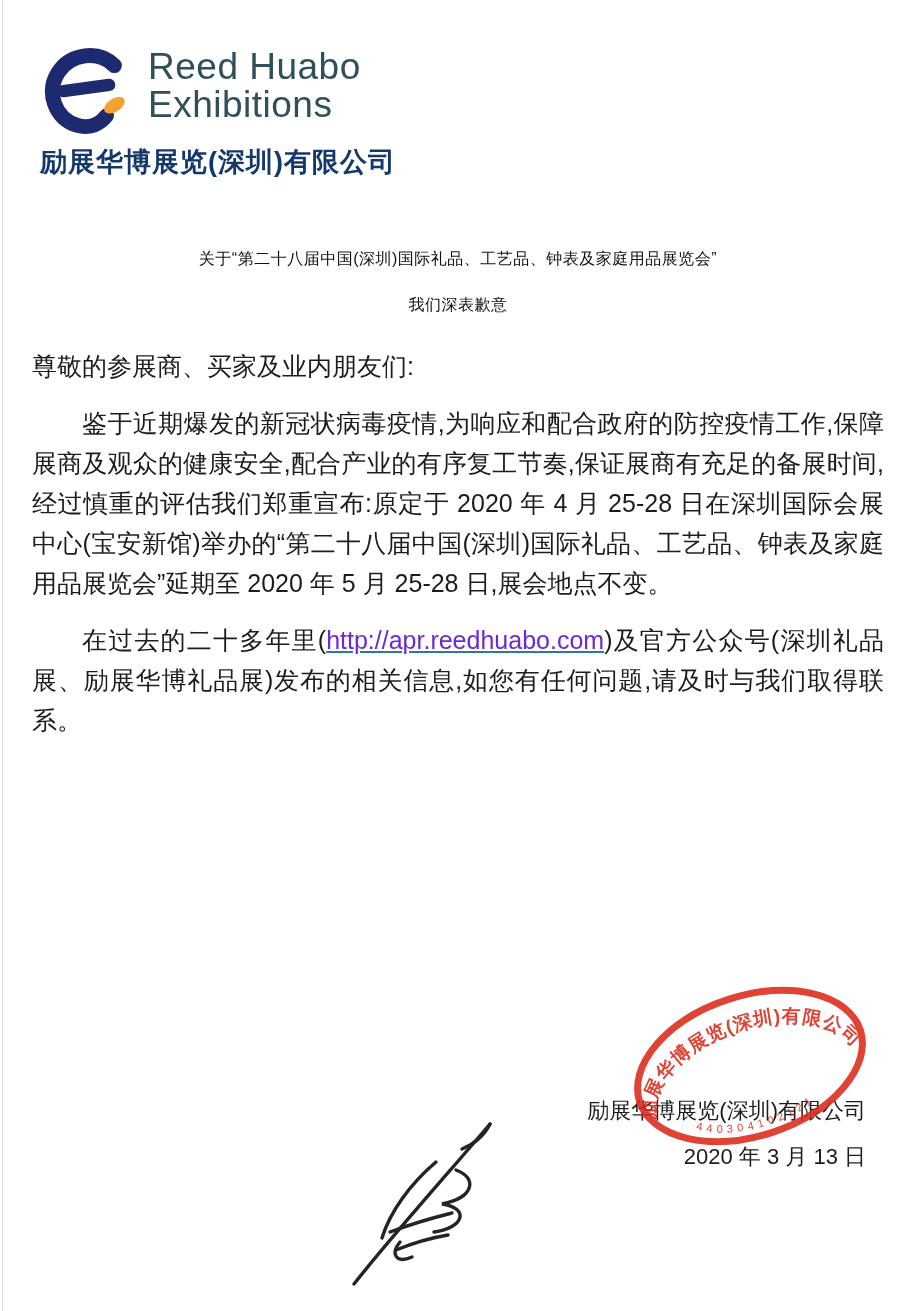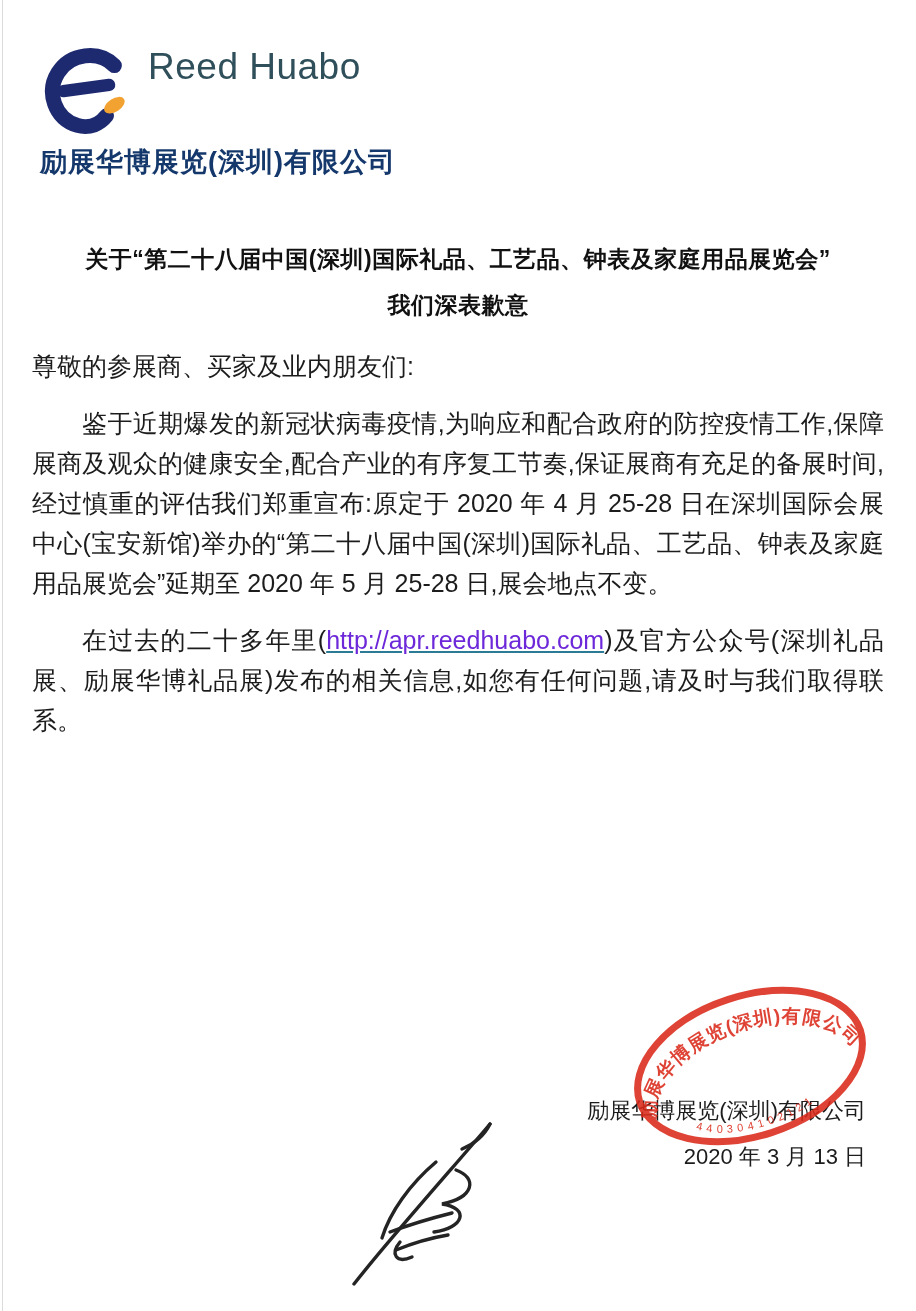--- a/index.html
+++ b/index.html
@@ -10,21 +10,21 @@
   }
   .page-edge{position:absolute;left:2px;top:0;bottom:0;width:1px;background:#dcdcdc;}
   
   .header{position:absolute;left:40px;top:48px;}
   .logo-row{display:flex;align-items:flex-start;}
   .logo-mark{width:96px;height:88px;flex:0 0 auto;}
   .brand{margin-left:12px;line-height:1.02;color:#2f4f5a;font-size:37px;font-weight:500;letter-spacing:0.5px;}
   .company-cn{margin-top:8px;font-size:27px;font-weight:bold;color:#14386c;letter-spacing:1px;}
   
   .title-block{position:absolute;left:0;right:0;top:236px;text-align:center;color:#111;}
-  .title-line{font-size:23px;font-weight:bold;line-height:46px;letter-spacing:0.5px;}
+  .title-line{font-size:16px;font-weight:normal;line-height:46px;letter-spacing:0.5px;}
   
   .letter{position:absolute;left:32px;right:32px;top:346px;font-size:25px;line-height:40px;text-align:justify;color:#1c1c1c;}
   .salutation{margin:0 0 0 0;}
   .para{text-indent:2em;margin:17px 0 0 0;}
   .weblink{color:#6d28d9;text-decoration:underline;text-decoration-color:#2b7a96;cursor:pointer;}
   
   .sign-block{position:absolute;right:50px;top:1088px;text-align:right;font-size:22px;line-height:46px;color:#1c1c1c;}
   
   .stamp{position:absolute;left:622px;top:984px;width:256px;height:164px;opacity:0.88;pointer-events:none;}
   
@@ -37,20 +37,21 @@
 
 <div class="header">
   <div class="logo-row">
     <svg class="logo-mark" viewBox="0 0 100 100" aria-hidden="true">
       <path d="M80 20 C62 2 30 6 16 28 C2 50 12 80 38 88 C52 92 64 86 71 77" fill="none" stroke="#1e2a70" stroke-width="17" stroke-linecap="round"></path>
       <path d="M22 49 L74 42" fill="none" stroke="#1e2a70" stroke-width="14" stroke-linecap="round"></path>
       <ellipse cx="80" cy="65" rx="13" ry="7.5" fill="#f2a231" transform="rotate(-33 80 65)"></ellipse>
     </svg>
     <div class="brand">
       <div>Reed Huabo</div>
+      <div>Exhibitions</div>
     </div>
   </div>
   <div class="company-cn">励展华博展览(深圳)有限公司</div>
 </div>
 
 <div class="title-block">
   <div class="title-line">关于“第二十八届中国(深圳)国际礼品、工艺品、钟表及家庭用品展览会”</div>
   <div class="title-line">我们深表歉意</div>
 </div>
 

